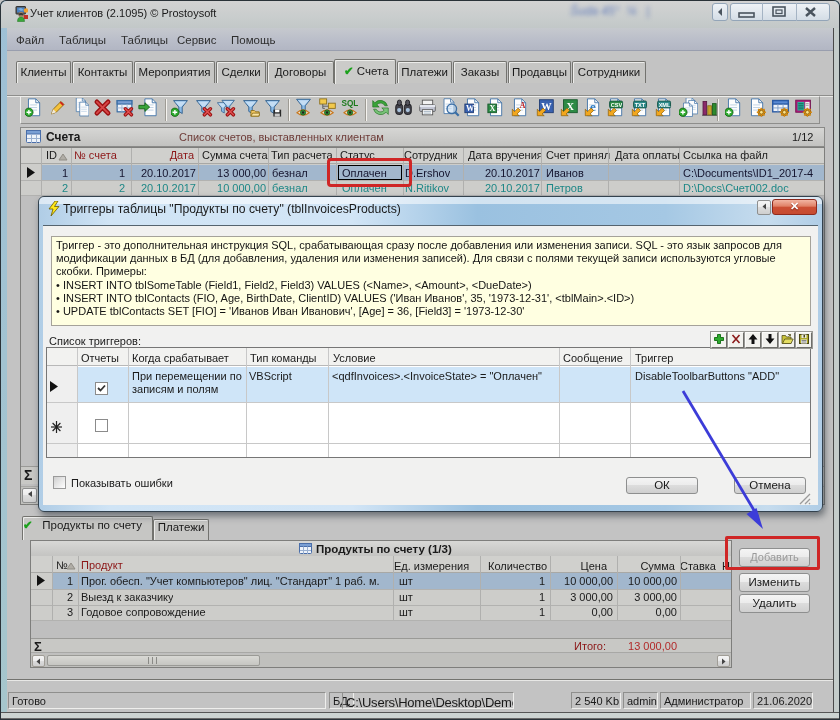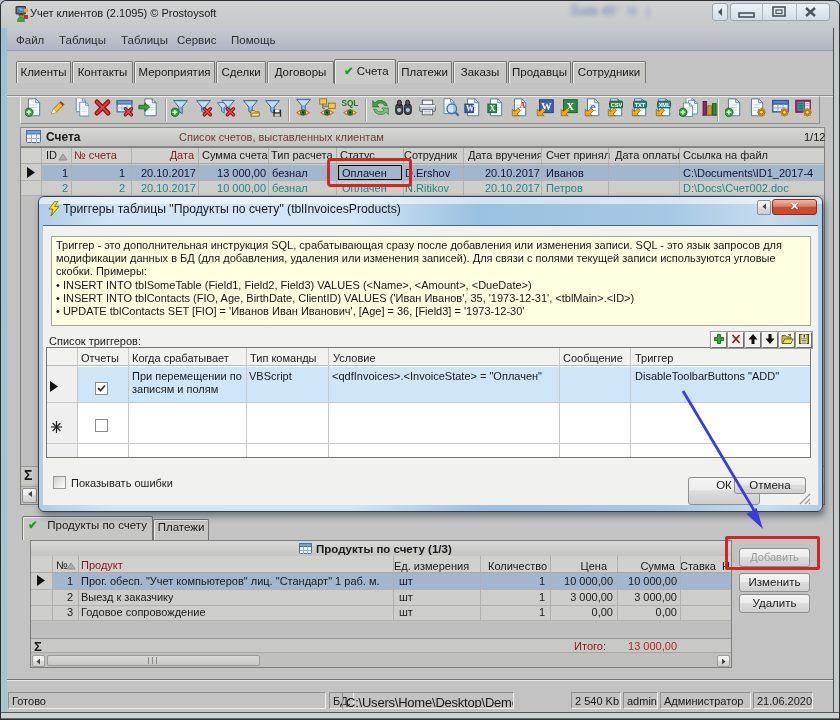--- a/index.html
+++ b/index.html
@@ -352,21 +352,21 @@
 <div class="abs" style="left:20px;top:127px;width:805px;height:20px;background:linear-gradient(#d6d6d4,#c2c2c0);border:1px solid #8a8a88"></div>
 <svg class="abs" style="left:26px;top:130px" width="15" height="14">
     <rect x="0.5" y="0.5" width="14" height="12" rx="1" fill="#eef3fa" stroke="#4a6ea9"></rect>
     <rect x="0.5" y="0.5" width="14" height="3.5" fill="#7a9fd4" stroke="#4a6ea9"></rect>
     <line x1="5.5" y1="4" x2="5.5" y2="13" stroke="#9ab0d0"></line>
     <line x1="10.5" y1="4" x2="10.5" y2="13" stroke="#9ab0d0"></line>
     <line x1="1" y1="8.5" x2="14" y2="8.5" stroke="#9ab0d0"></line>
   </svg>
 <div class="abs" style="left:46px;top:130px;font-weight:bold;font-size:12px">Счета</div>
 <div class="abs" style="left:179px;top:131px;color:#6e3c38">Список счетов, выставленных клиентам</div>
-<div class="abs" style="left:792px;top:131px;margin-left:12px;">1/12</div>
+<div class="abs" style="left:792px;top:131px;">1/12</div>
 
 <div class="abs" style="left:20px;top:147px;width:805px;height:358px;background:#bfbfbf;border:1px solid #7e7e7c"></div>
 <div class="abs" style="left:21px;top:148px;width:803px;height:16px;background:#d0d0cd;border-bottom:1px solid #a8a8a5"></div>
 
 <div class="cell" style="left:46px;top:149px">ID</div>
 <svg class="abs" style="left:58px;top:153px" width="10" height="8">
     <path d="M5 1 L9 7 L1 7 Z" fill="#b0ada6" stroke="#8f8c85"></path>
   </svg>
 <div class="cell dred" style="left:74px;top:149px">№ счета</div>
 <div class="cell dred r" style="left:132px;top:149px;width:62px">Дата</div>
@@ -427,21 +427,21 @@
 <div class="abs" style="left:24px;top:467px;font-size:14px;font-weight:bold">Σ</div>
 <div class="abs" style="left:21px;top:486px;width:803px;height:18px;background:#c0c0bd;border-top:1px solid #a8a8a5"></div>
 <div class="abs win7btn" style="left:22px;top:488px;width:15px;height:15px;border-radius:2px"><svg width="10" height="10">
       <path d="M7 2 L3 5 L7 8 Z" fill="#444"></path>
     </svg></div>
 
 <div class="abs" style="left:327px;top:158px;width:85px;height:29px;border:3px solid #cf2626;border-radius:4px;z-index:3"></div>
 
 <div class="abs" style="left:30px;top:538px;width:1px"></div>
 
-<div class="tab" style="left:22px;top:516px;width:131px;height:24px;line-height:17px;z-index:2;text-align:left;padding-left:5px"><span style="color:#1ca11c;font-weight:bold">✔</span>&nbsp;&nbsp;&nbsp;Продукты по счету</div>
+<div class="tab" style="left:22px;top:516px;width:131px;height:24px;line-height:17px;z-index:2;text-align:left;"><span style="color:#1ca11c;font-weight:bold">✔</span>&nbsp;&nbsp;&nbsp;Продукты по счету</div>
 <div class="tab" style="left:153px;top:519px;width:56px;height:21px;line-height:15px">Платежи</div>
 
 <div class="abs" style="left:30px;top:540px;width:702px;height:128px;background:#bfbfbf;border:1px solid #7e7e7c"></div>
 <div class="abs" style="left:31px;top:541px;width:700px;height:15px;background:linear-gradient(#d8d8d6,#c4c4c2)"></div>
 <svg class="abs" style="left:299px;top:543px" width="13" height="12">
     <rect x="0.5" y="0.5" width="12" height="10" rx="1" fill="#eef3fa" stroke="#4a6ea9"></rect>
     <rect x="0.5" y="0.5" width="12" height="3" fill="#7a9fd4" stroke="#4a6ea9"></rect>
     <line x1="4.5" y1="3.5" x2="4.5" y2="11" stroke="#9ab0d0"></line>
     <line x1="8.5" y1="3.5" x2="8.5" y2="11" stroke="#9ab0d0"></line>
     <line x1="1" y1="7.5" x2="12" y2="7.5" stroke="#9ab0d0"></line>
@@ -597,21 +597,21 @@
 <div class="vline" style="left:559px;top:348px;height:109px;z-index:8;background:#c8c8c8"></div>
 <div class="vline" style="left:630px;top:348px;height:109px;z-index:8;background:#c8c8c8"></div>
 
 <div class="abs" style="left:132px;top:370px;z-index:8;width:118px;line-height:12.5px">При перемещении по записям и полям</div>
 <div class="cell" style="left:249px;top:370px;z-index:8">VBScript</div>
 <div class="cell" style="left:332px;top:370px;z-index:8">&lt;qdfInvoices&gt;.&lt;InvoiceState&gt; = "Оплачен"</div>
 <div class="cell" style="left:635px;top:370px;z-index:8">DisableToolbarButtons "ADD"</div>
 
 <div class="abs" style="left:53px;top:476px;width:13px;height:13px;z-index:8;background:linear-gradient(135deg,#cfcfcf,#fff);border:1px solid #9a9a9a"></div>
 <div class="abs" style="left:71px;top:477px;z-index:8">Показывать ошибки</div>
-<div class="abs win7btn" style="left:688px;top:477px;width:72px;height:28px;z-index:8;line-height:15px;font-size:11.5px">ОК</div>
+<div class="abs win7btn" style="left:626px;top:477px;width:72px;height:17px;z-index:8;line-height:15px;font-size:11.5px">ОК</div>
 <div class="abs win7btn" style="left:734px;top:477px;width:72px;height:17px;z-index:8;line-height:15px;font-size:11.5px">Отмена</div>
 <svg class="abs" style="left:798px;top:492px;z-index:8" width="14" height="14">
     <path d="M12 2 L2 12 M12 7 L7 12 M12 11 L11 12" stroke="#9a9a9a" stroke-width="1.3"></path>
   </svg>
 
 <svg class="abs" style="left:660px;top:380px;z-index:20" width="130" height="160">
     <line x1="23" y1="11" x2="98" y2="137" stroke="#3c3cd8" stroke-width="2.8"></line>
     <path d="M103 149 L96.5 128 L86.5 134 Z" fill="#3c3cd8"></path>
   </svg>
 

